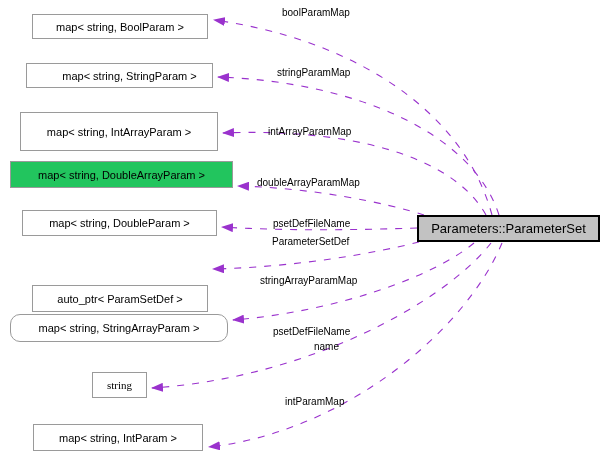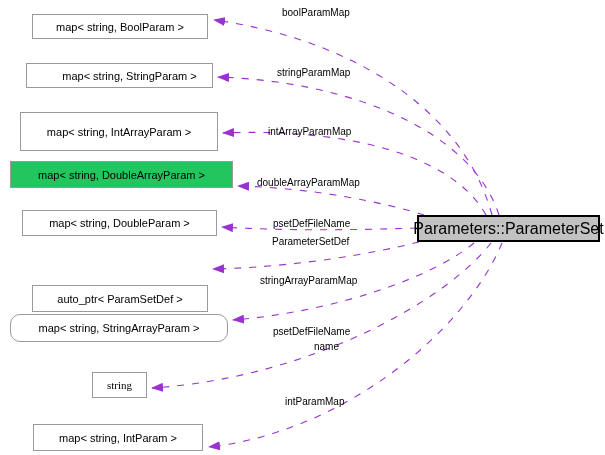--- a/index.html
+++ b/index.html
@@ -35,21 +35,21 @@
   }
   .main-node {
     position: absolute;
     box-sizing: border-box;
     display: flex;
     align-items: center;
     justify-content: center;
     background: #c2c2c2;
     border: 2px solid #000000;
     color: #000000;
-    font-size: 16px;
+    font-size: 13px;
     white-space: nowrap;
   }
   .edge-label {
     position: absolute;
     color: #000000;
     font-size: 10px;
     line-height: 13px;
     white-space: nowrap;
   }
 </style>

